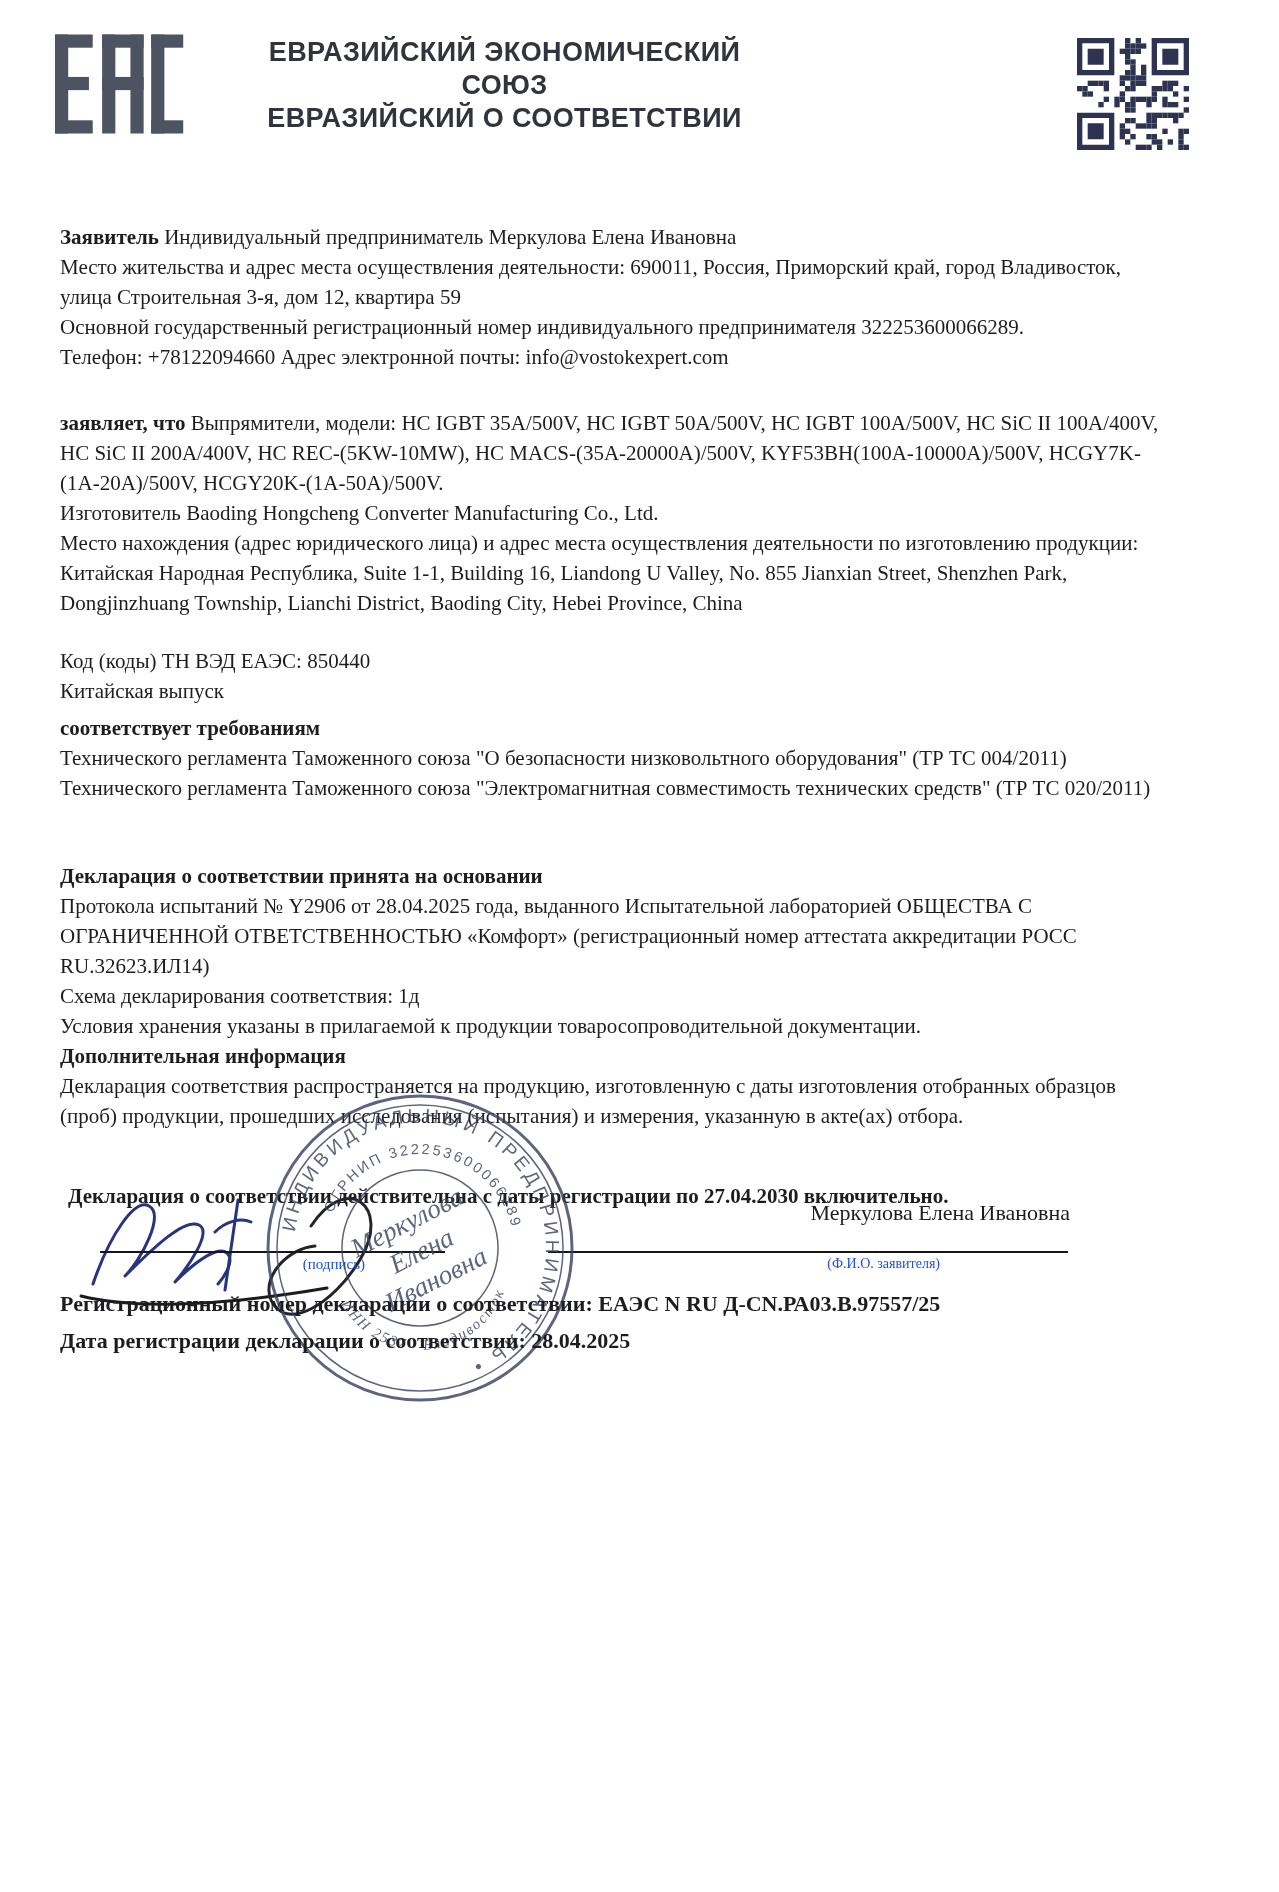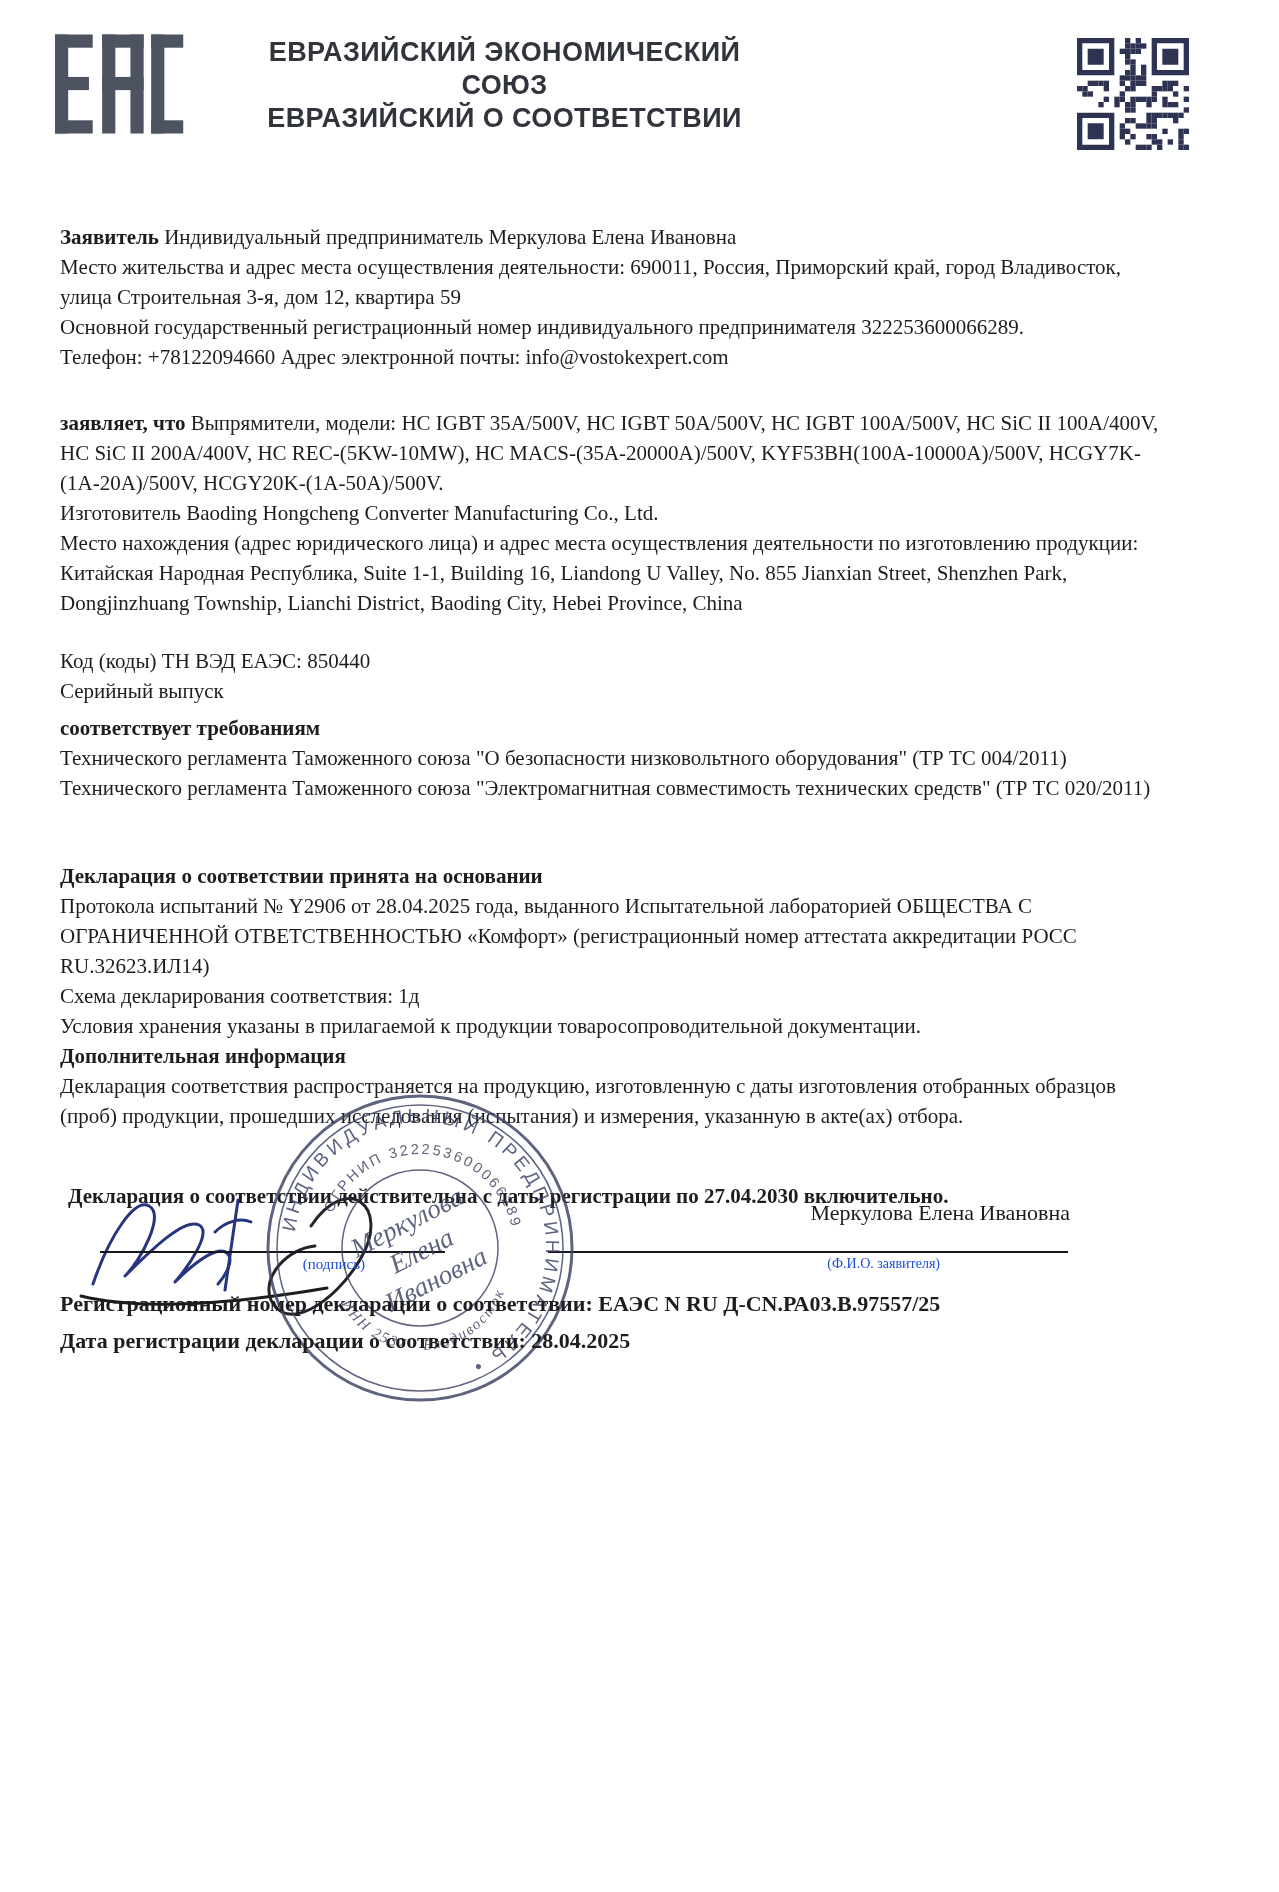--- a/index.html
+++ b/index.html
@@ -181,21 +181,21 @@
   </div>
 
   <div class="abs blk" style="top:408px">
     <p><b>заявляет, что</b><span> Выпрямители, модели: HC IGBT 35A/500V, HC IGBT 50A/500V, HC IGBT 100A/500V, HC SiC II 100A/400V, HC SiC II 200A/400V, HC REC-(5KW-10MW), HC MACS-(35A-20000A)/500V, KYF53BH(100A-10000A)/500V, HCGY7K-(1A-20A)/500V, HCGY20K-(1A-50A)/500V.</span></p>
     <p>Изготовитель Baoding Hongcheng Converter Manufacturing Co., Ltd.</p>
     <p>Место нахождения (адрес юридического лица) и адрес места осуществления деятельности по изготовлению продукции: Китайская Народная Республика, Suite 1-1, Building 16, Liandong U Valley, No. 855 Jianxian Street, Shenzhen Park, Dongjinzhuang Township, Lianchi District, Baoding City, Hebei Province, China</p>
   </div>
 
   <div class="abs blk" style="top:646px">
     <p>Код (коды) ТН ВЭД ЕАЭС: 850440</p>
-    <p>Серийный выпуск</p>
+    <p>Китайская выпуск</p>
     <p class="gap"><b>соответствует требованиям</b></p>
     <p>Технического регламента Таможенного союза "О безопасности низковольтного оборудования" (ТР ТС 004/2011)</p>
     <p>Технического регламента Таможенного союза "Электромагнитная совместимость технических средств" (ТР ТС 020/2011)</p>
   </div>
 
   <div class="abs blk" style="top:861px">
     <p><b>Декларация о соответствии принята на основании</b></p>
     <p>Протокола испытаний № Y2906 от 28.04.2025 года, выданного Испытательной лабораторией ОБЩЕСТВА С ОГРАНИЧЕННОЙ ОТВЕТСТВЕННОСТЬЮ «Комфорт» (регистрационный номер аттестата аккредитации РОСС RU.32623.ИЛ14)</p>
     <p>Схема декларирования соответствия: 1д</p>
   </div>

